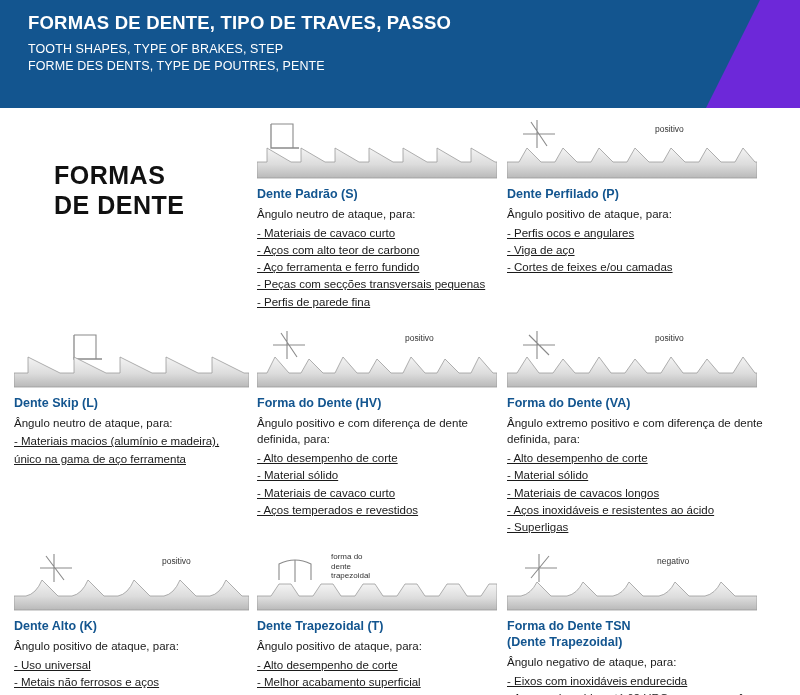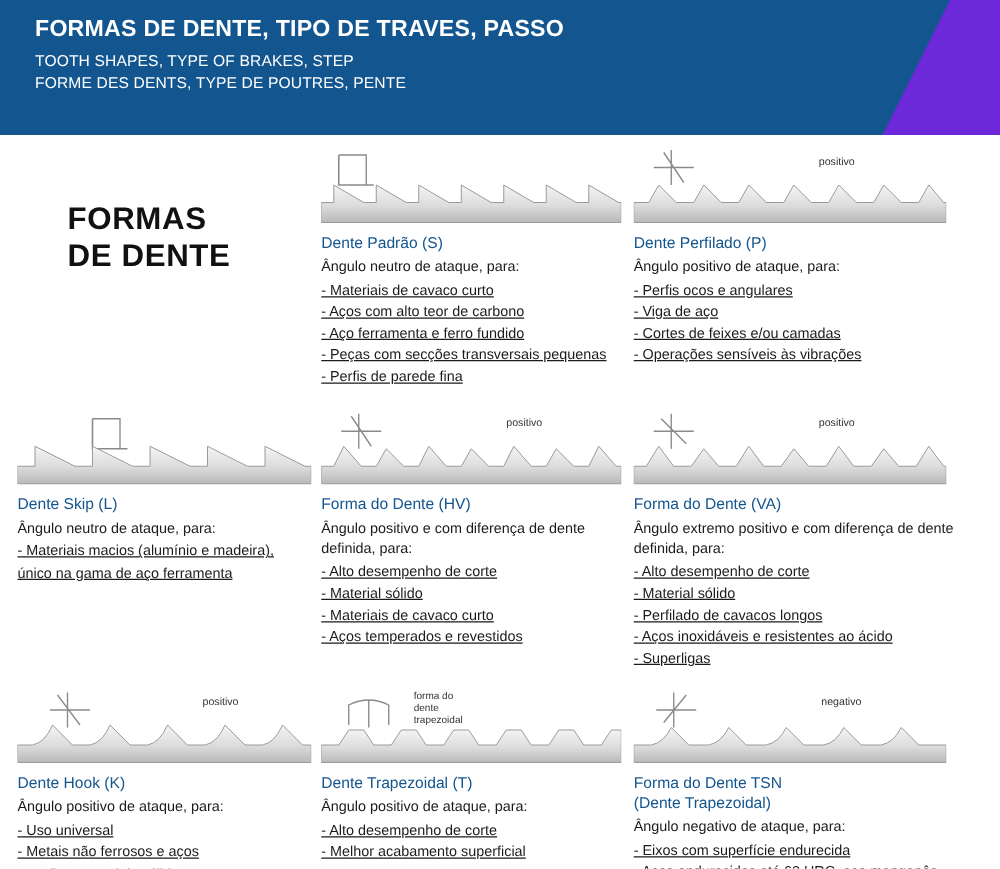--- a/index.html
+++ b/index.html
@@ -70,21 +70,21 @@
     font-weight: bold;
     line-height: 30px;
     letter-spacing: 0.5px;
     color: #111;
     margin: 42px 0 0 40px;
   }
 
   
   .tooth-title {
     font-size: 12.5px;
-    font-weight: normal;
+    font-weight: bold;
     color: #13558f;
     line-height: 16px;
     margin: 4px 0 4px 0;
   }
   .tooth-lead {
     font-size: 11.5px;
     line-height: 16.5px;
     color: #1b1b1b;
     margin-bottom: 2px;
   }
@@ -207,21 +207,20 @@
                      L250 44 L250 60 Z" fill="url(#gP)" stroke="#9a9a9a" stroke-width="0.8"></path>
           </svg>
           <span class="label l-pos">positivo</span>
         </div>
         <div class="tooth-title">Dente Perfilado (P)</div>
         <div class="tooth-lead">Ângulo positivo de ataque, para:</div>
         <div class="tooth-list">
           <div>- Perfis ocos e angulares</div>
           <div>- Viga de aço</div>
           <div>- Cortes de feixes e/ou camadas</div>
-          <div>- Operações sensíveis às vibrações</div>
         </div>
       </div>
     </div>
 
     <div class="row row2">
 
       <div class="cell c1">
         <div class="blade">
           <svg width="235" height="64" viewBox="0 0 235 64">
             <defs>
@@ -304,21 +303,21 @@
                      L226 46 L236 30 L248 46
                      L250 46 L250 60 Z" fill="url(#gVA)" stroke="#9a9a9a" stroke-width="0.8"></path>
           </svg>
           <span class="label l-pos">positivo</span>
         </div>
         <div class="tooth-title">Forma do Dente (VA)</div>
         <div class="tooth-lead">Ângulo extremo positivo e com diferença de dente definida, para:</div>
         <div class="tooth-list">
           <div>- Alto desempenho de corte</div>
           <div>- Material sólido</div>
-          <div>- Perfilado de cavacos longos</div>
+          <div>- Materiais de cavacos longos</div>
           <div>- Aços inoxidáveis e resistentes ao ácido</div>
           <div>- Superligas</div>
         </div>
       </div>
     </div>
 
     <div class="row row3">
 
       <div class="cell c1">
         <div class="blade">
@@ -334,21 +333,21 @@
             <path d="M0 60 L0 46
                      L12 46 Q22 44 28 30 L44 46
                      L58 46 Q68 44 74 30 L90 46
                      L104 46 Q114 44 120 30 L136 46
                      L150 46 Q160 44 166 30 L182 46
                      L196 46 Q206 44 212 30 L228 46
                      L235 46 L235 60 Z" fill="url(#gK)" stroke="#9a9a9a" stroke-width="0.8"></path>
           </svg>
           <span class="label l-pos">positivo</span>
         </div>
-        <div class="tooth-title">Dente Hook (K)</div>
+        <div class="tooth-title">Dente Alto (K)</div>
         <div class="tooth-lead">Ângulo positivo de ataque, para:</div>
         <div class="tooth-list">
           <div>- Uso universal</div>
           <div>- Metais não ferrosos e aços</div>
           <div>- Perfis e materiais sólidos</div>
         </div>
       </div>
 
       <div class="cell c2">
         <div class="blade">
@@ -404,21 +403,21 @@
                      L250 46 L250 60 Z" fill="url(#gTSN)" stroke="#9a9a9a" stroke-width="0.8"></path>
           </svg>
           <span class="label l-neg">negativo</span>
         </div>
         <div class="tooth-title">
           <div>Forma do Dente TSN</div>
           <div>(Dente Trapezoidal)</div>
         </div>
         <div class="tooth-lead">Ângulo negativo de ataque, para:</div>
         <div class="tooth-list">
-          <div>- Eixos com superfície endurecida</div>
+          <div>- Eixos com inoxidáveis endurecida</div>
           <div>- Aços endurecidos até 62 HRC, aço manganês, peças chapeadas com cromo duro</div>
 
         </div>
       </div>
     </div>
 
   </div>
 </div>
 
 </body></html>

